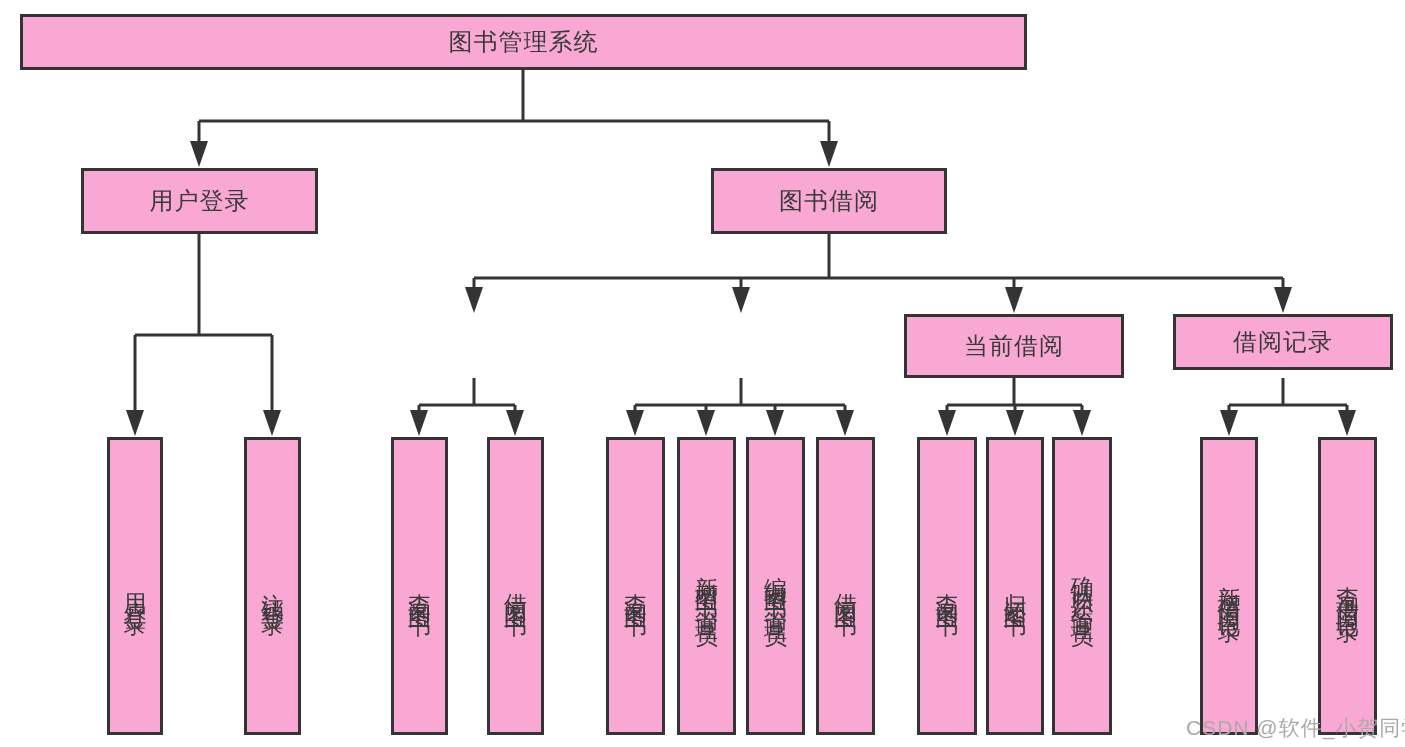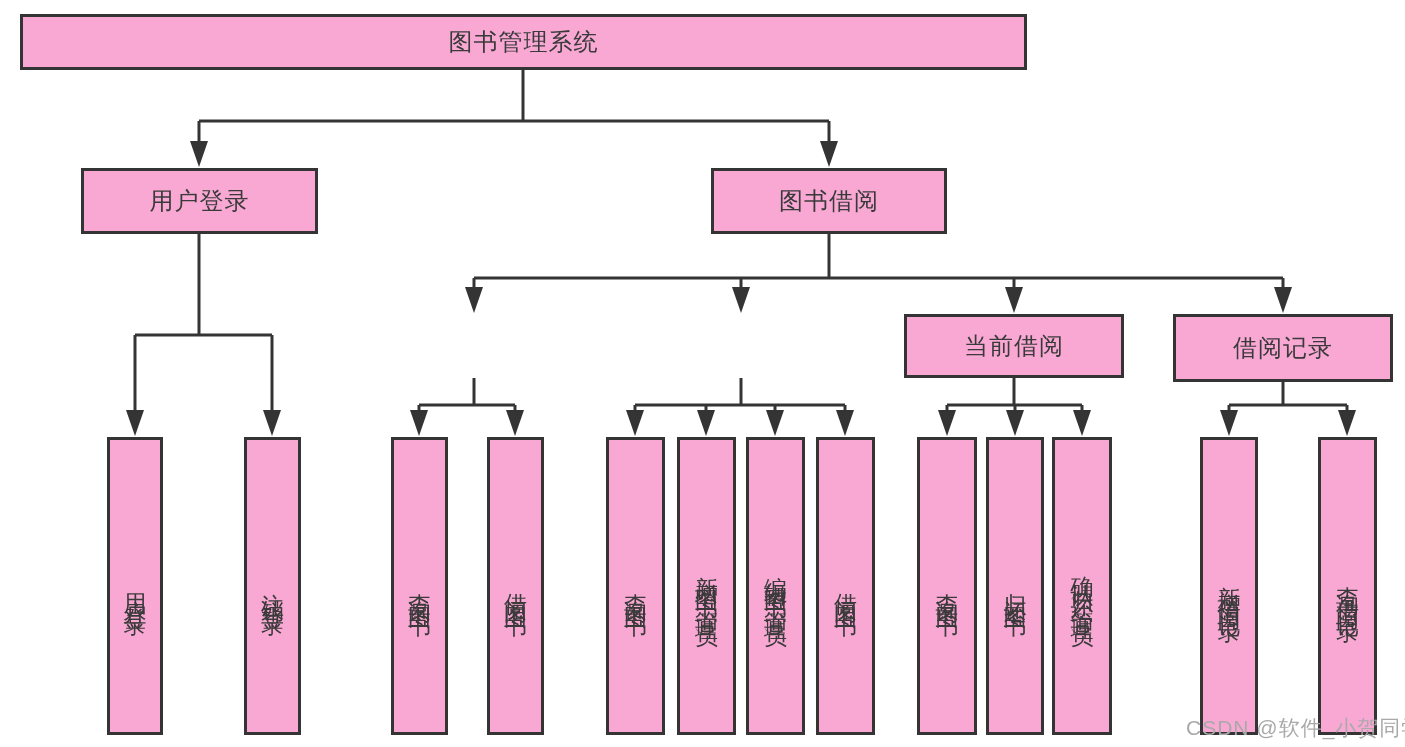--- a/index.html
+++ b/index.html
@@ -119,21 +119,21 @@
   <div class="box hbox" style="left:81px;top:168px;width:237px;height:66px;">
     <span>用户登录</span>
   </div>
   <div class="box hbox" style="left:711px;top:168px;width:236px;height:66px;">
     <span>图书借阅</span>
   </div>
 
   <div class="box hbox" style="left:904px;top:314px;width:220px;height:64px;">
     <span>当前借阅</span>
   </div>
-  <div class="box hbox" style="left:1173px;top:314px;width:220px;height:68px;">
+  <div class="box hbox" style="left:1173px;top:314px;width:220px;height:56px;">
     <span>借阅记录</span>
   </div>
 
   <div class="box vbox" style="left:107px;top:437px;width:56px;height:298px;">
     <span>用户登录</span>
   </div>
   <div class="box vbox" style="left:244px;top:437px;width:57px;height:298px;">
     <span>注销登录</span>
   </div>
 

